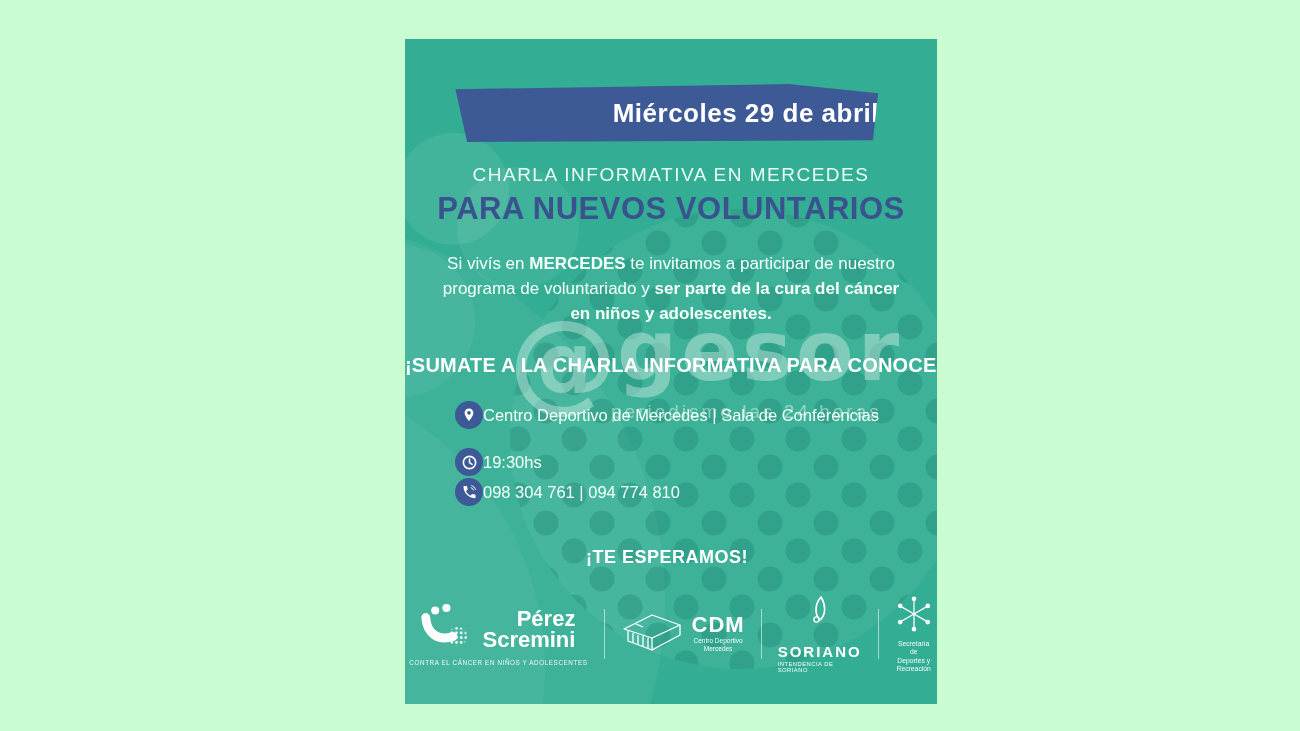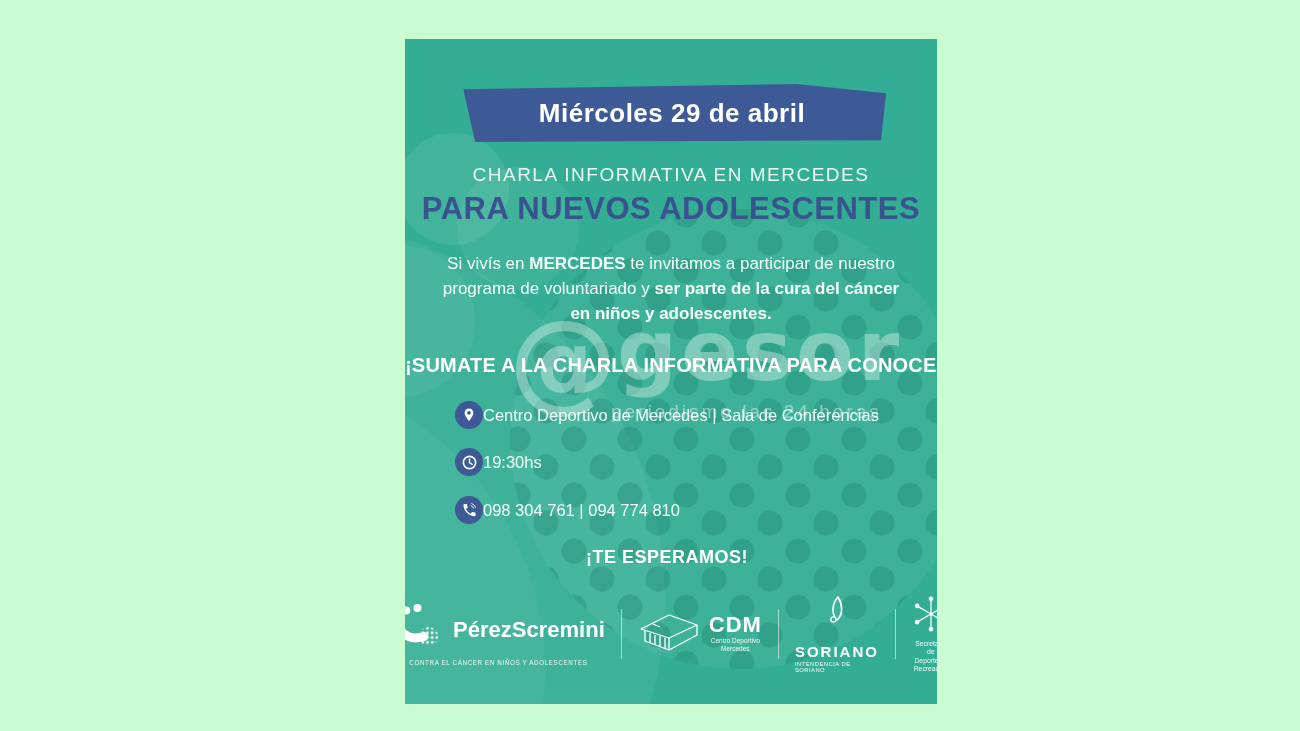--- a/index.html
+++ b/index.html
@@ -41,24 +41,24 @@
   }
   .wm-at{font-size:108px;vertical-align:-18px;}
   .wm-word{font-size:84px;letter-spacing:4px;}
   .wm-sub{
     left:206px;top:352px;
     font-size:19px;letter-spacing:3px;
     color:rgba(240,248,244,0.5);white-space:nowrap;margin-top:10px;
   }
   
   .banner{
-    position:absolute;left:52px;top:45px;width:430px;height:58px;z-index:4;
+    position:absolute;left:44px;top:45px;width:430px;height:58px;z-index:4;
     background:#3d5a96;
     clip-path:polygon(1.5% 9%, 79% 0%, 99.8% 16%, 98.6% 97%, 4.2% 100%);
-    display:flex;align-items:center;justify-content:center;
+    display:flex;align-items:center;justify-content:flex-end;
   }
   .banner-text{
     color:#ffffff;font-weight:700;font-size:26px;letter-spacing:0.5px;
   }
   
   .content{position:absolute;inset:0;z-index:4;}
   .h-sub{
     position:absolute;left:0;right:0;top:125px;text-align:center;
     color:#eafcf4;font-size:19px;letter-spacing:1.5px;font-weight:400;
   }
@@ -78,41 +78,41 @@
     color:#ffffff;font-size:20px;font-weight:700;letter-spacing:0.2px;
     white-space:nowrap;
   }
   
   .info-row{
     position:absolute;left:50px;display:flex;align-items:center;
     color:#f4fffa;font-size:16.5px;
   }
   .row-location{top:362px;}
   .row-time{top:409px;}
-  .row-phone{top:457px;}
+  .row-phone{top:439px;}
   .icon-circle{
     width:28px;height:28px;border-radius:50%;background:#3d5a96;
     display:flex;align-items:center;justify-content:center;flex:0 0 auto;
   }
   .icon-circle svg{display:block;}
   
   .closing{
     position:absolute;left:0;right:8px;top:508px;text-align:center;
     color:#ffffff;font-size:18px;font-weight:700;letter-spacing:0.5px;
   }
   
   .logos{
     position:absolute;left:20px;right:20px;top:556px;height:78px;z-index:4;
     display:flex;align-items:center;justify-content:center;gap:16px;
     color:#ffffff;
   }
   .logo-divider{width:1px;height:50px;background:rgba(255,255,255,0.55);flex:0 0 auto;}
   .logo{display:flex;flex-direction:column;align-items:center;}
   .logo-row{display:flex;align-items:center;gap:9px;}
-  .ps-names{display:flex;flex-direction:row;line-height:21px;font-weight:700;font-size:22px;}
+  .ps-names{display:flex;flex-direction:column;line-height:21px;font-weight:700;font-size:22px;align-items:flex-end;}
   .logo-tagline{font-size:6.3px;letter-spacing:0.6px;margin-top:3px;opacity:0.9;white-space:nowrap;}
   .cdm-abbr{font-weight:800;font-size:22px;line-height:20px;letter-spacing:1px;}
   .cdm-sub{font-size:6.5px;line-height:8px;text-align:center;margin-top:2px;opacity:0.95;}
   .sor-name{font-weight:700;font-size:15px;letter-spacing:2px;line-height:15px;margin-top:14px;}
   .sor-sub{font-size:5.8px;letter-spacing:0.5px;margin-top:2px;opacity:0.95;}
   .sec-sub{font-size:6.8px;line-height:8.5px;text-align:center;margin-top:3px;opacity:0.95;}
 </style>
 </head>
 <body>
 
@@ -129,21 +129,21 @@
     <div class="watermark wm-main"><span class="wm-at">@</span><span class="wm-word">gesor</span></div>
     <div class="watermark wm-sub">periodismo las 24 horas</div>
 
     <div class="banner">
       <span class="banner-text">Miércoles 29 de abril</span>
     </div>
 
     <div class="content">
 
       <div class="h-sub">CHARLA INFORMATIVA EN MERCEDES</div>
-      <div class="h-main">PARA NUEVOS ADOLESCENTES</div>
+      <div class="h-main">PARA NUEVOS VOLUNTARIOS</div>
 
       <div class="intro"><span>Si vivís en </span><b>MERCEDES</b><span> te invitamos a participar de nuestro programa de voluntariado y </span><b>ser parte de la cura del cáncer en niños y adolescentes.</b></div>
 
       <div class="cta">¡SUMATE A LA CHARLA INFORMATIVA PARA CONOCER MÁS!</div>
 
       <div class="info-row row-location">
         <span class="icon-circle">
           <svg width="16" height="16" viewBox="0 0 20 20">
             <path d="M10 1.8c-3.1 0-5.5 2.4-5.5 5.5 0 4.1 5.5 10.4 5.5 10.4s5.5-6.3 5.5-10.4c0-3.1-2.4-5.5-5.5-5.5zm0 7.8a2.35 2.35 0 1 1 0-4.7 2.35 2.35 0 0 1 0 4.7z" fill="#ffffff"></path>
           </svg>

